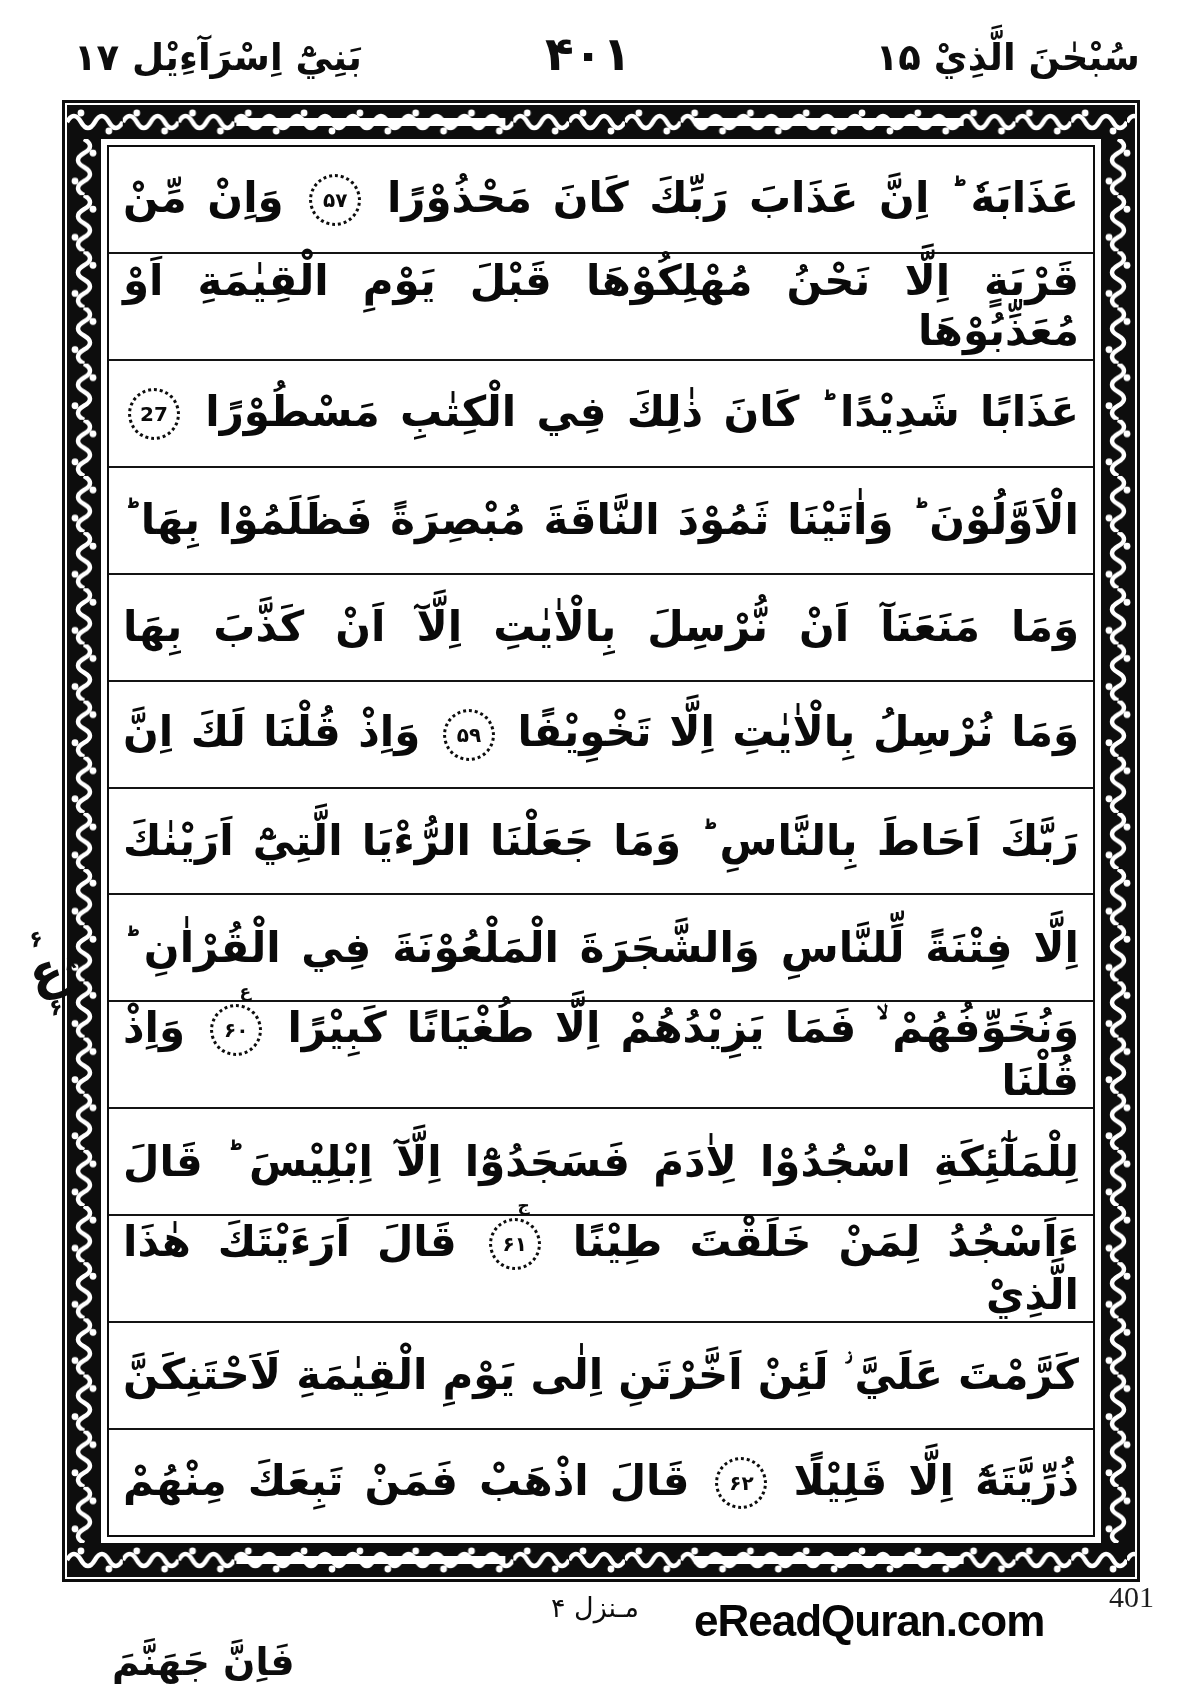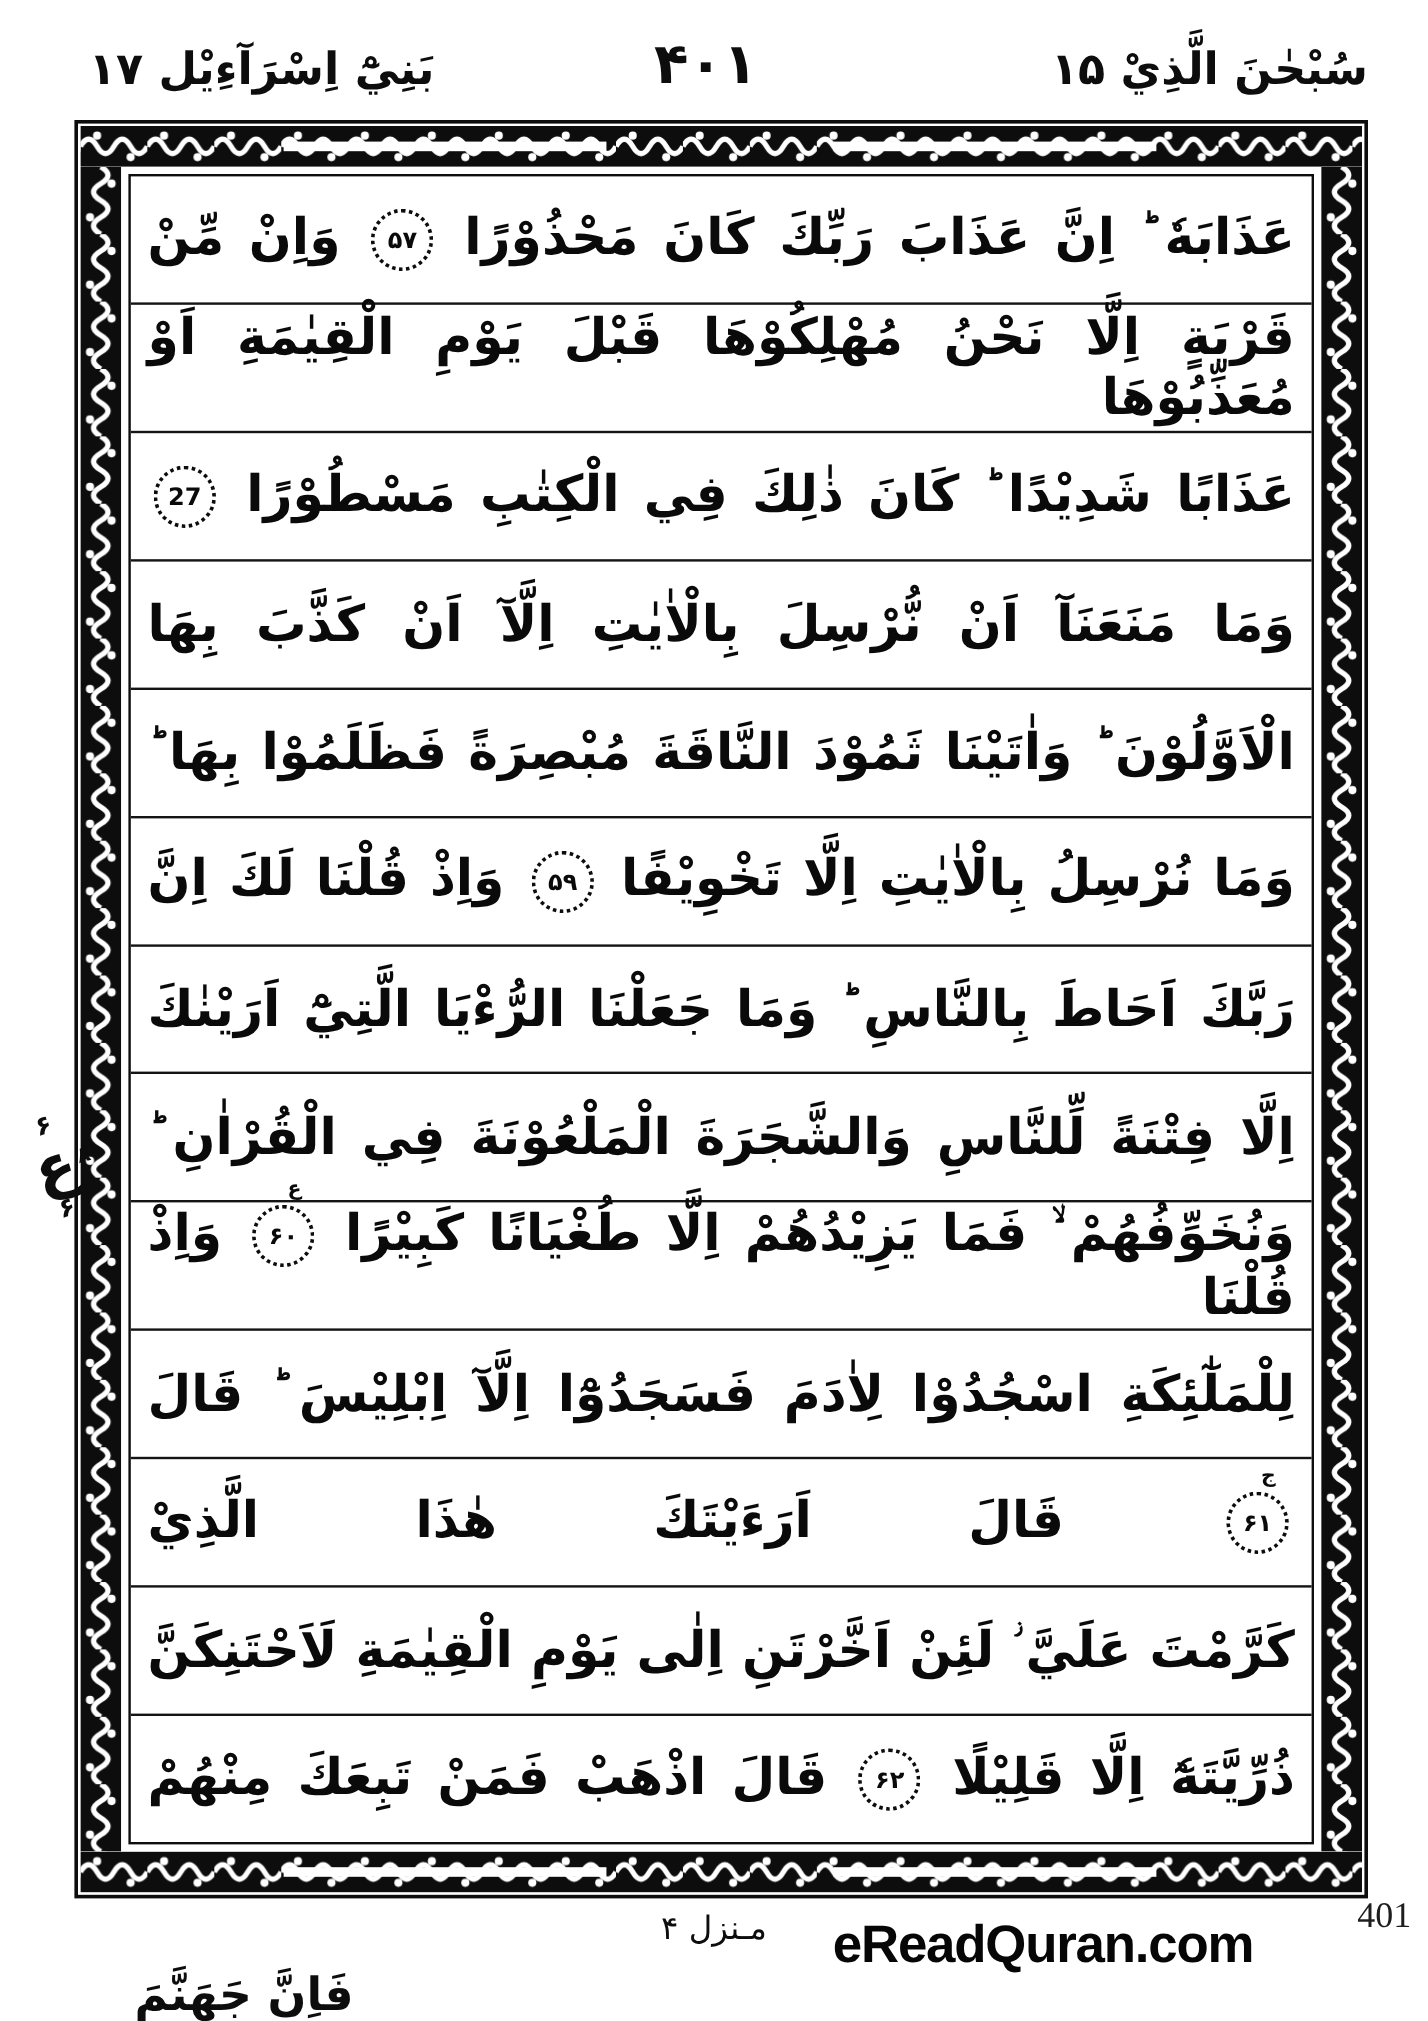--- a/index.html
+++ b/index.html
@@ -63,21 +63,21 @@
   .ruku .ain .rcount{position:absolute;font-size:18px;right:-14px;top:12px;}
   
   .catchword{position:absolute;left:112px;top:1640px;font-size:38px;font-weight:700;direction:rtl;}
   .manzil{position:absolute;left:50%;top:1592px;transform:translateX(-50%);font-size:27px;font-weight:400;direction:rtl;}
   .watermark{
     position:absolute;left:694px;top:1596px;
     font-size:44px;font-weight:700;letter-spacing:-1px;color:#060606;
     font-family:"Liberation Sans",sans-serif;
   }
   .pagenum{
-    position:absolute;right:14px;top:1580px;
+    position:absolute;right:36px;top:1580px;
     font-size:30px;color:#1d1d1d;
     font-family:"Liberation Serif",serif;
   }
 </style>
 </head>
 <body>
 
 <div class="hdr hdr-left">بَنِيْٓ اِسْرَآءِيْل ۱۷</div>
 <div class="hdr hdr-center">۴۰۱</div>
 <div class="hdr hdr-right">سُبْحٰنَ الَّذِيْ ۱۵</div>
@@ -152,24 +152,24 @@
       </div>
       <div class="qrow">
         <div class="qline"><span class="qtext">قَرْيَةٍ اِلَّا نَحْنُ مُهْلِكُوْهَا قَبْلَ يَوْمِ الْقِيٰمَةِ اَوْ مُعَذِّبُوْهَا</span> </div>
       </div>
       <div class="qrow">
         <div class="qline"><span class="qtext">عَذَابًا شَدِيْدًا ؕ كَانَ ذٰلِكَ فِي الْكِتٰبِ مَسْطُوْرًا</span> <span class="ayah">
             <span class="num">27</span>
           </span> </div>
       </div>
       <div class="qrow">
+        <div class="qline"><span class="qtext">الْاَوَّلُوْنَ ؕ وَاٰتَيْنَا ثَمُوْدَ النَّاقَةَ مُبْصِرَةً فَظَلَمُوْا بِهَا ؕ</span> </div>
+      </div>
+      <div class="qrow">
         <div class="qline"><span class="qtext">وَمَا مَنَعَنَآ اَنْ نُّرْسِلَ بِالْاٰيٰتِ اِلَّآ اَنْ كَذَّبَ بِهَا</span> </div>
-      </div>
-      <div class="qrow">
-        <div class="qline"><span class="qtext">الْاَوَّلُوْنَ ؕ وَاٰتَيْنَا ثَمُوْدَ النَّاقَةَ مُبْصِرَةً فَظَلَمُوْا بِهَا ؕ</span> </div>
       </div>
       <div class="qrow">
         <div class="qline"><span class="qtext">وَمَا نُرْسِلُ بِالْاٰيٰتِ اِلَّا تَخْوِيْفًا</span> <span class="ayah">
             <span class="num">۵۹</span>
           </span> <span class="qtext">وَاِذْ قُلْنَا لَكَ اِنَّ</span> </div>
       </div>
       <div class="qrow">
         <div class="qline"><span class="qtext">رَبَّكَ اَحَاطَ بِالنَّاسِ ؕ وَمَا جَعَلْنَا الرُّءْيَا الَّتِيْٓ اَرَيْنٰكَ</span> </div>
       </div>
       <div class="qrow">
@@ -178,21 +178,21 @@
       <div class="qrow">
         <div class="qline"><span class="qtext">وَنُخَوِّفُهُمْ ۙ فَمَا يَزِيْدُهُمْ اِلَّا طُغْيَانًا كَبِيْرًا</span> <span class="ayah">
             <span class="num">۶۰</span>
             <span class="amark">ع</span>
           </span> <span class="qtext">وَاِذْ قُلْنَا</span> </div>
       </div>
       <div class="qrow">
         <div class="qline"><span class="qtext">لِلْمَلٰٓئِكَةِ اسْجُدُوْا لِاٰدَمَ فَسَجَدُوْٓا اِلَّآ اِبْلِيْسَ ؕ قَالَ</span> </div>
       </div>
       <div class="qrow">
-        <div class="qline"> <span class="ayah">
+        <div class="qline"><span class="qtext">ءَاَسْجُدُ لِمَنْ خَلَقْتَ طِيْنًا</span> <span class="ayah">
             <span class="num">۶۱</span>
             <span class="amark">ج</span>
           </span> <span class="qtext">قَالَ اَرَءَيْتَكَ هٰذَا الَّذِيْ</span> </div>
       </div>
       <div class="qrow">
         <div class="qline"><span class="qtext">كَرَّمْتَ عَلَيَّ ؗ لَئِنْ اَخَّرْتَنِ اِلٰى يَوْمِ الْقِيٰمَةِ لَاَحْتَنِكَنَّ</span> </div>
       </div>
       <div class="qrow">
         <div class="qline"><span class="qtext">ذُرِّيَّتَهٗٓ اِلَّا قَلِيْلًا</span> <span class="ayah">
             <span class="num">۶۲</span>

